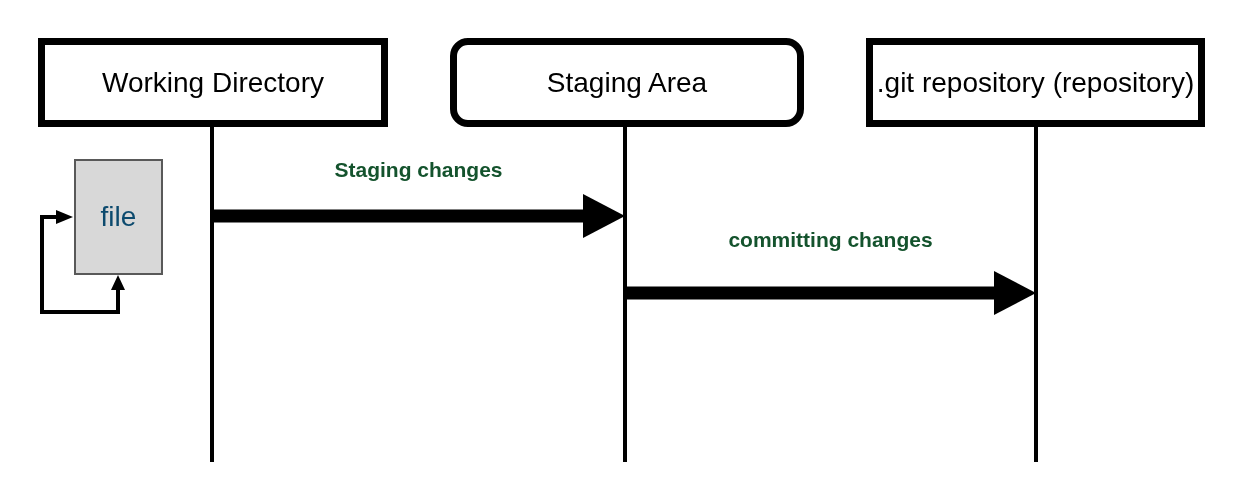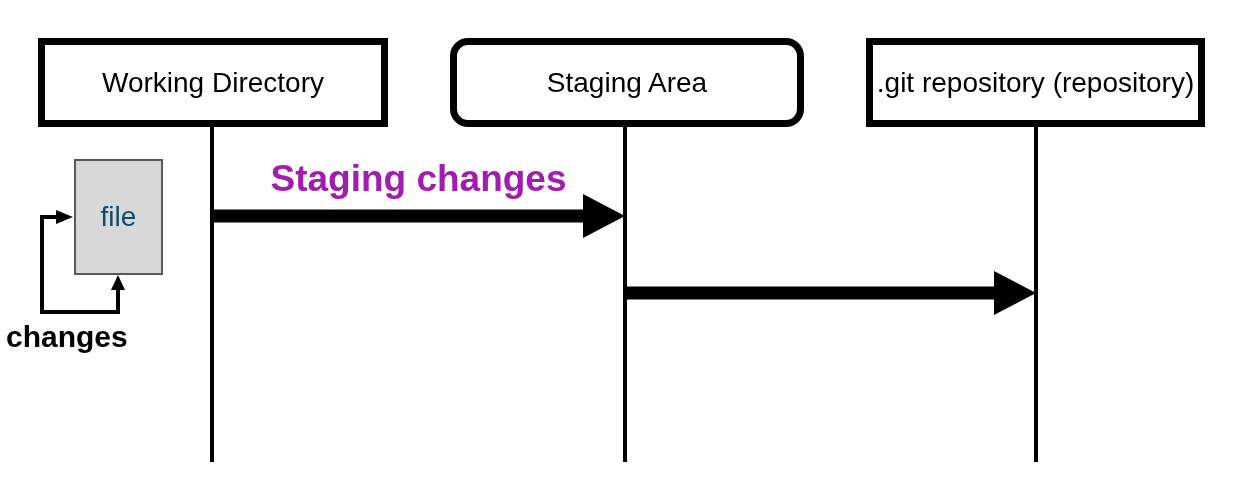--- a/index.html
+++ b/index.html
@@ -55,23 +55,23 @@
     z-index: 2;
   }
   .file-box span {
     font-size: 28px;
     font-weight: 400;
     color: #0c4a6e;
   }
   .msg-label {
     position: absolute;
     text-align: center;
-    font-size: 37px;
+    font-size: 21px;
     font-weight: 700;
-    color: #a21caf;
+    color: #14532d;
     white-space: nowrap;
     z-index: 3;
   }
   .changes-label {
     position: absolute;
     left: 6px;
     top: 320px;
     font-size: 30px;
     font-weight: 700;
     color: #000000;
@@ -109,16 +109,16 @@
   </div>
   <div class="actor-box" style="left:866px; width:339px;">
     <span>.git repository (repository)</span>
   </div>
 
   <div class="file-box">
     <span>file</span>
   </div>
 
   <div class="msg-label" style="left:212px; top:158px; width:413px;">Staging changes</div>
+  <div class="msg-label" style="left:625px; top:228px; width:411px;">committing changes</div>
 
-  <div class="changes-label">changes</div>
 
 </div>
 
 </body></html>

